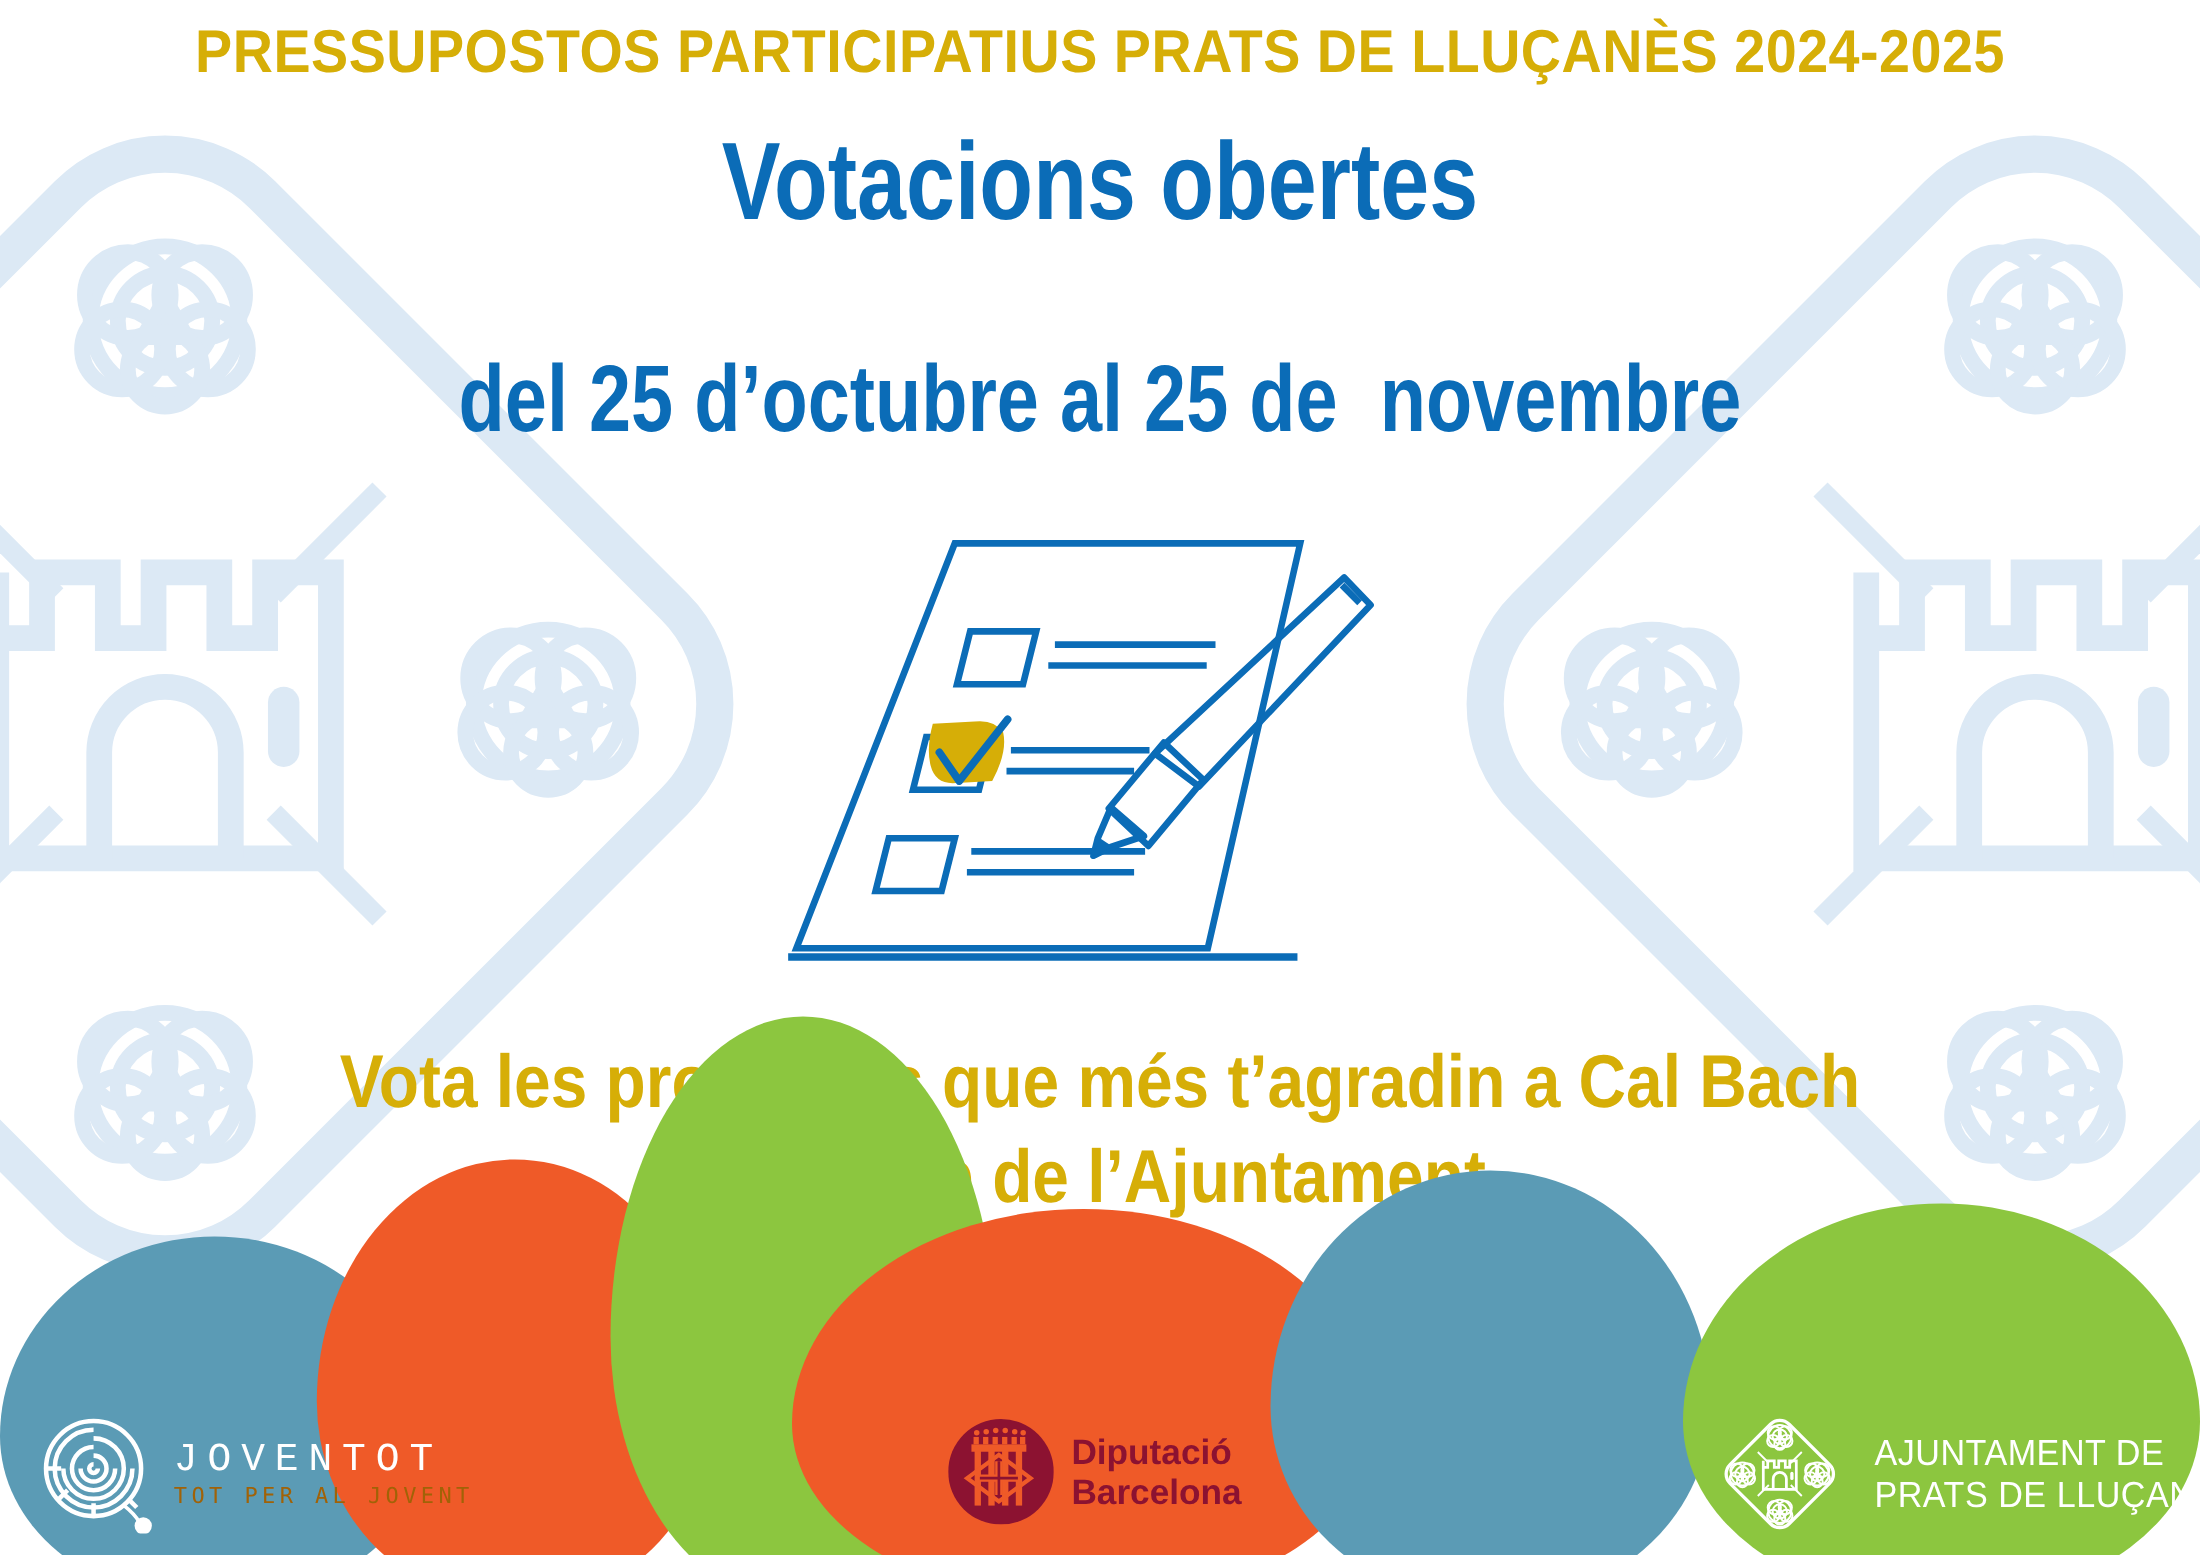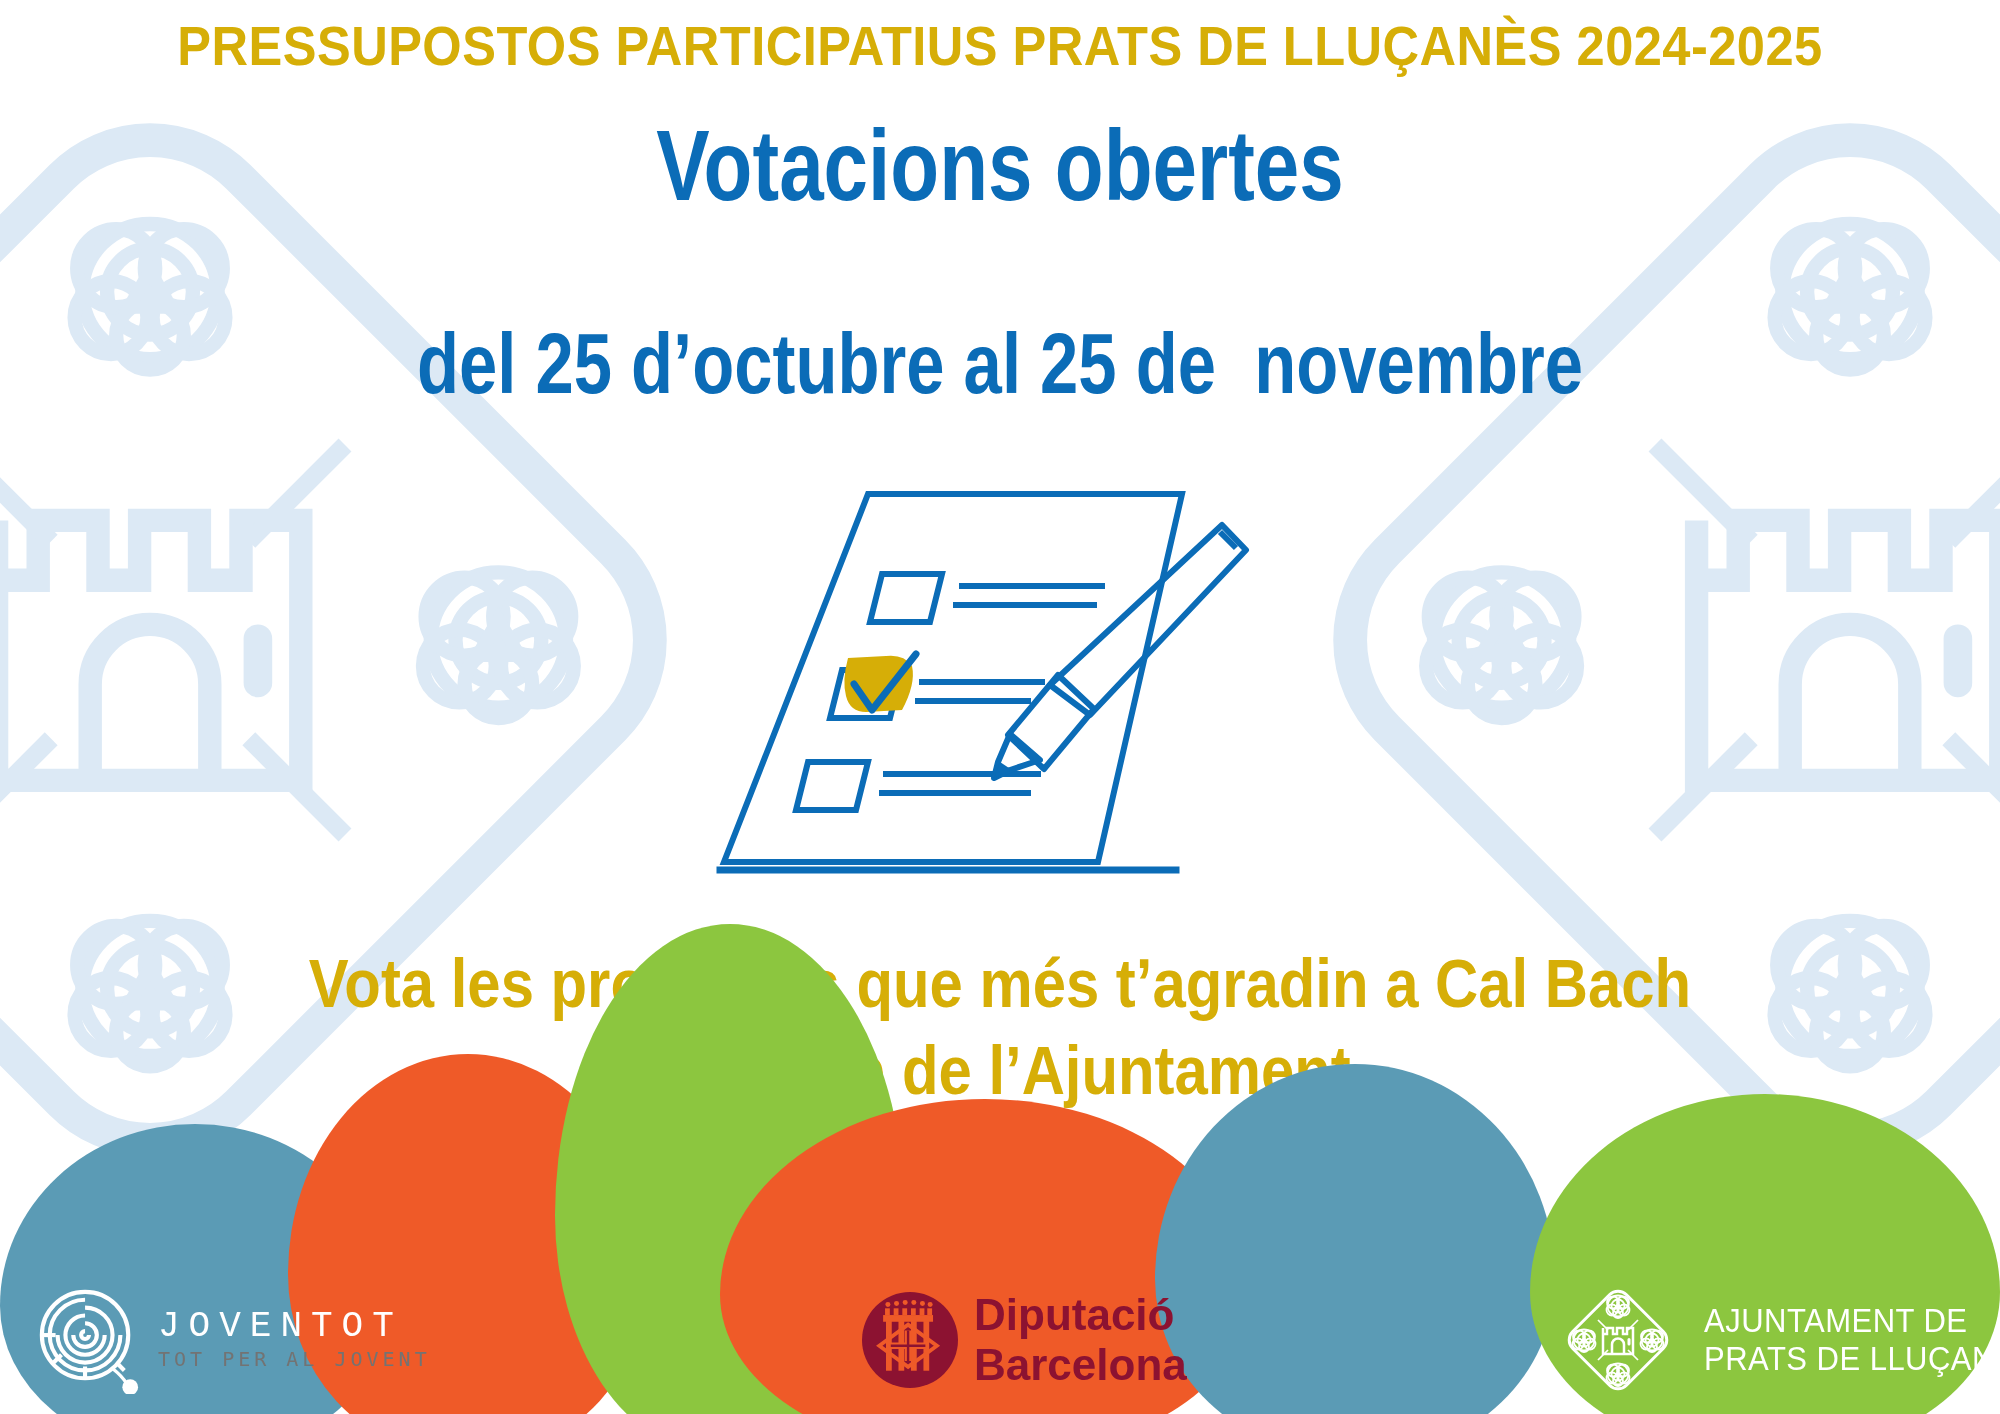--- a/index.html
+++ b/index.html
@@ -125,29 +125,29 @@
   }
   .joventot-main {
     color: #ffffff;
     font-size: 36px;
     font-weight: normal;
     letter-spacing: 9px;
     line-height: 1.05;
     font-family: Liberation Mono, monospace;
   }
   .joventot-sub {
-    color: #737373;
+    color: #a16207;
     font-size: 20px;
     letter-spacing: 4px;
     line-height: 1.3;
     font-family: "DejaVu Sans Mono", monospace;
   }
   .dipu-line {
     color: #8c1231;
-    font-size: 44px;
+    font-size: 32px;
     font-weight: bold;
     line-height: 1.14;
     letter-spacing: 0px;
   }
   .ajunt-line {
     color: #ffffff;
     font-size: 33px;
     font-weight: normal;
     line-height: 1.16;
     letter-spacing: 0.5px;

